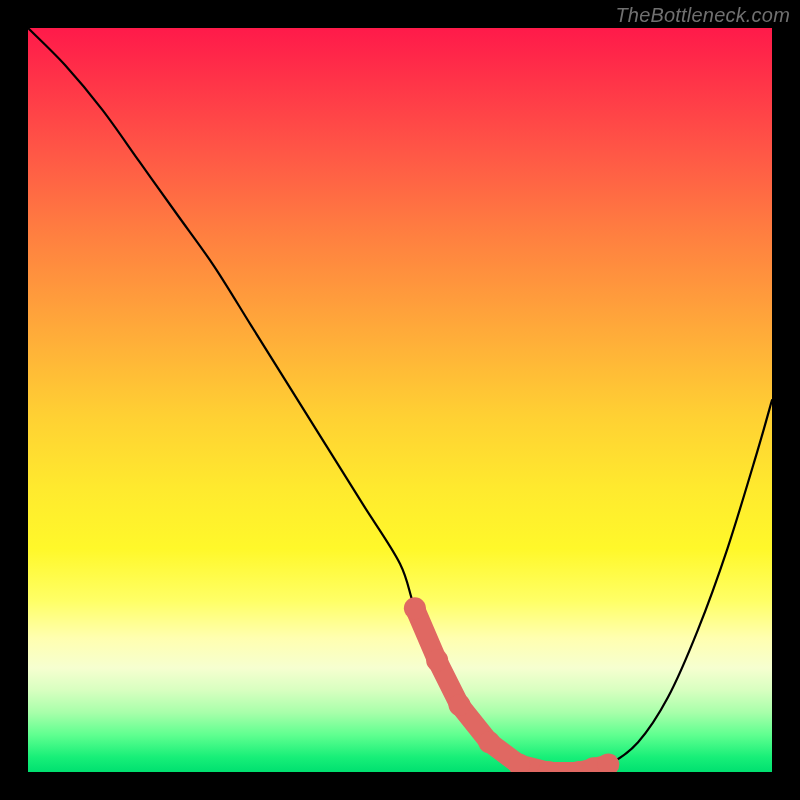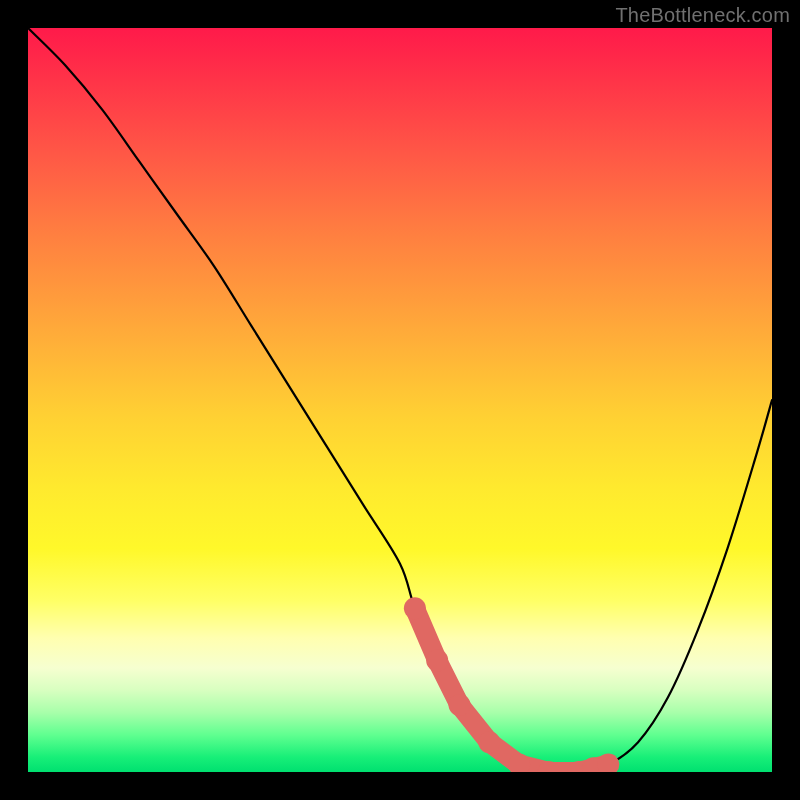--- a/index.html
+++ b/index.html
@@ -13,20 +13,21 @@
   }
   .watermark {
     position: absolute;
     top: 4px;
     right: 10px;
     color: #707070;
     font-size: 20px;
     font-weight: 500;
     letter-spacing: 0.2px;
     z-index: 10;
+    font-style: italic;
   }
   .plot-area {
     position: absolute;
     left: 28px;
     top: 28px;
     width: 744px;
     height: 744px;
     overflow: hidden;
   }
   .gradient-bg {

